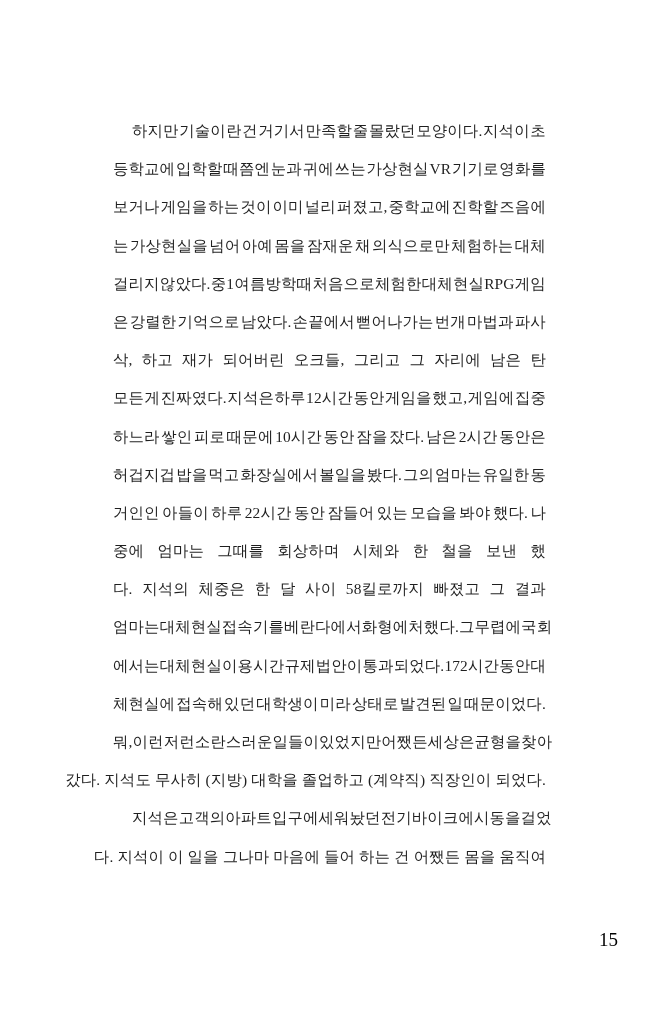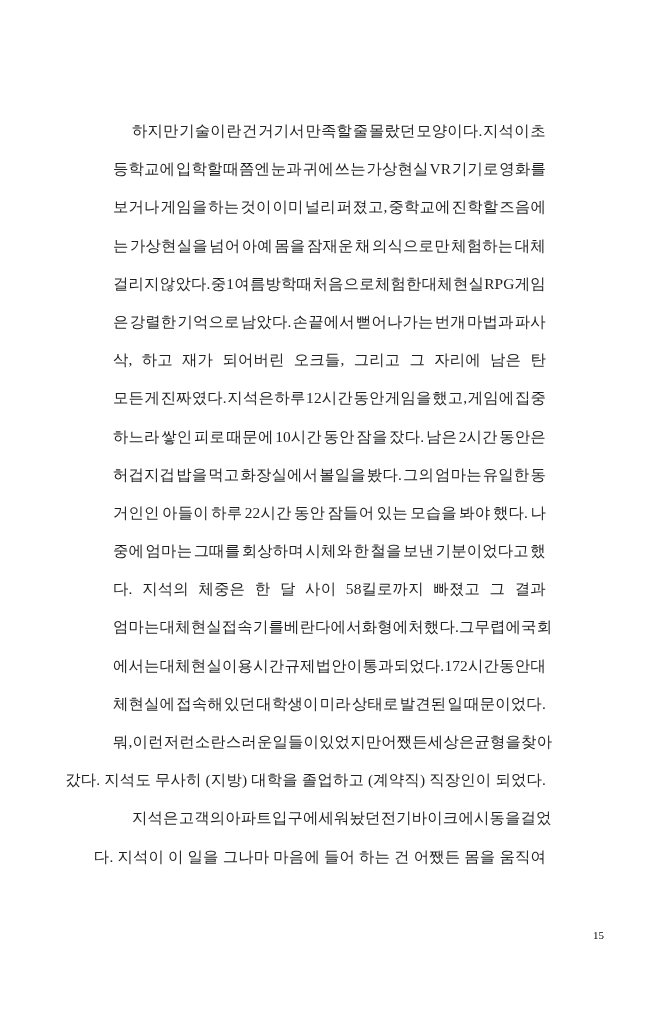--- a/index.html
+++ b/index.html
@@ -66,23 +66,23 @@
   .jline.indent-first {
     padding-left: 19px;
   }
   .jline .sp {
     display: inline-block;
     width: 4px;
   }
 
   .page-number {
     position: absolute;
-    right: 54px;
+    right: 40px;
     top: 930px;
-    font-size: 11px;
+    font-size: 19px;
     line-height: 1;
     color: #000000;
     font-family: "Liberation Serif", "DejaVu Serif", serif;
   }
 </style>
 </head>
 <body>
 
 <div class="page">
 
@@ -224,21 +224,20 @@
         </div>
         <div class="jline">
           <span class="seg">중에</span>
           <span class="seg">엄마는</span>
           <span class="seg">그때를</span>
           <span class="seg">회상하며</span>
           <span class="seg">시체와</span>
           <span class="seg">한</span>
           <span class="seg">철을</span>
           <span class="seg">보낸</span>
-          <span class="seg">기분이었다고</span>
           <span class="seg">했</span>
         </div>
         <div class="jline">
           <span class="seg">다.</span>
           <span class="seg">지석의</span>
           <span class="seg">체중은</span>
           <span class="seg">한</span>
           <span class="seg">달</span>
           <span class="seg">사이</span>
           <span class="seg">58킬로까지</span>

